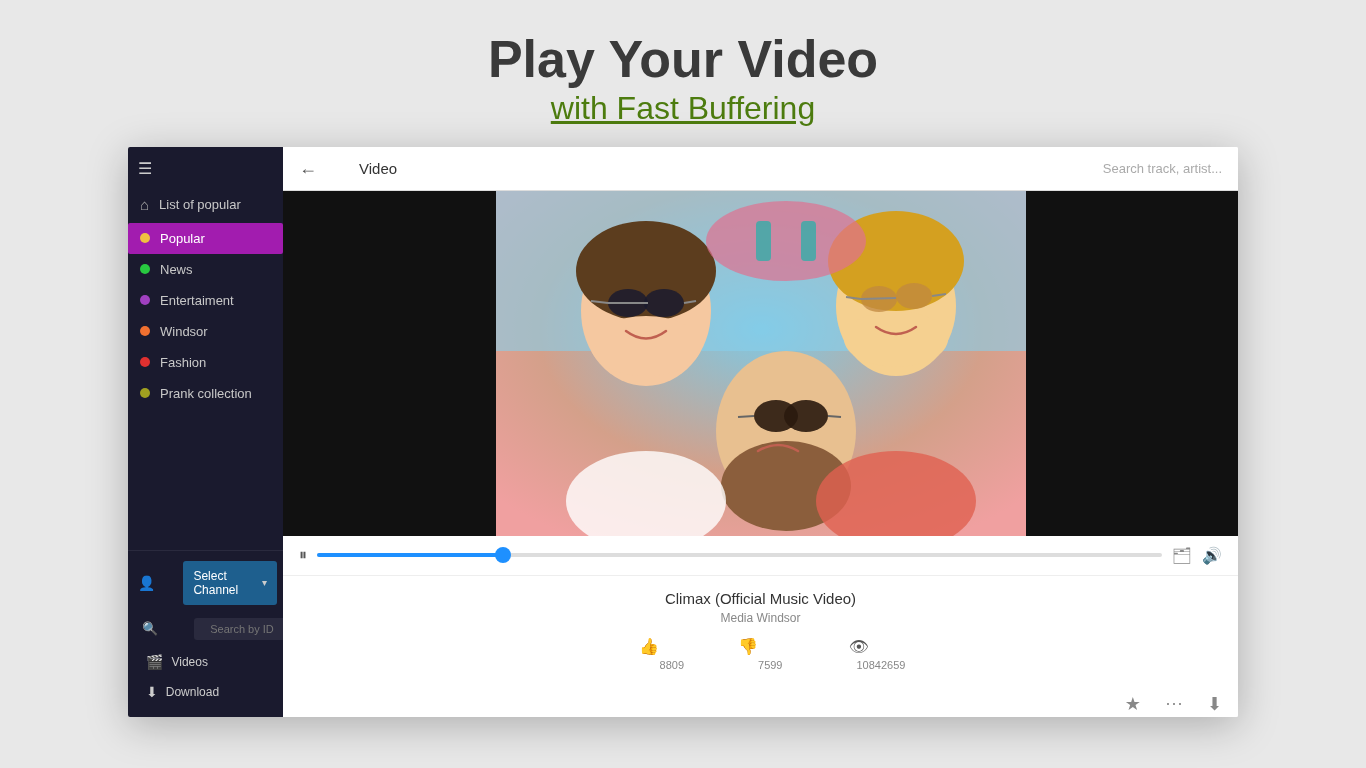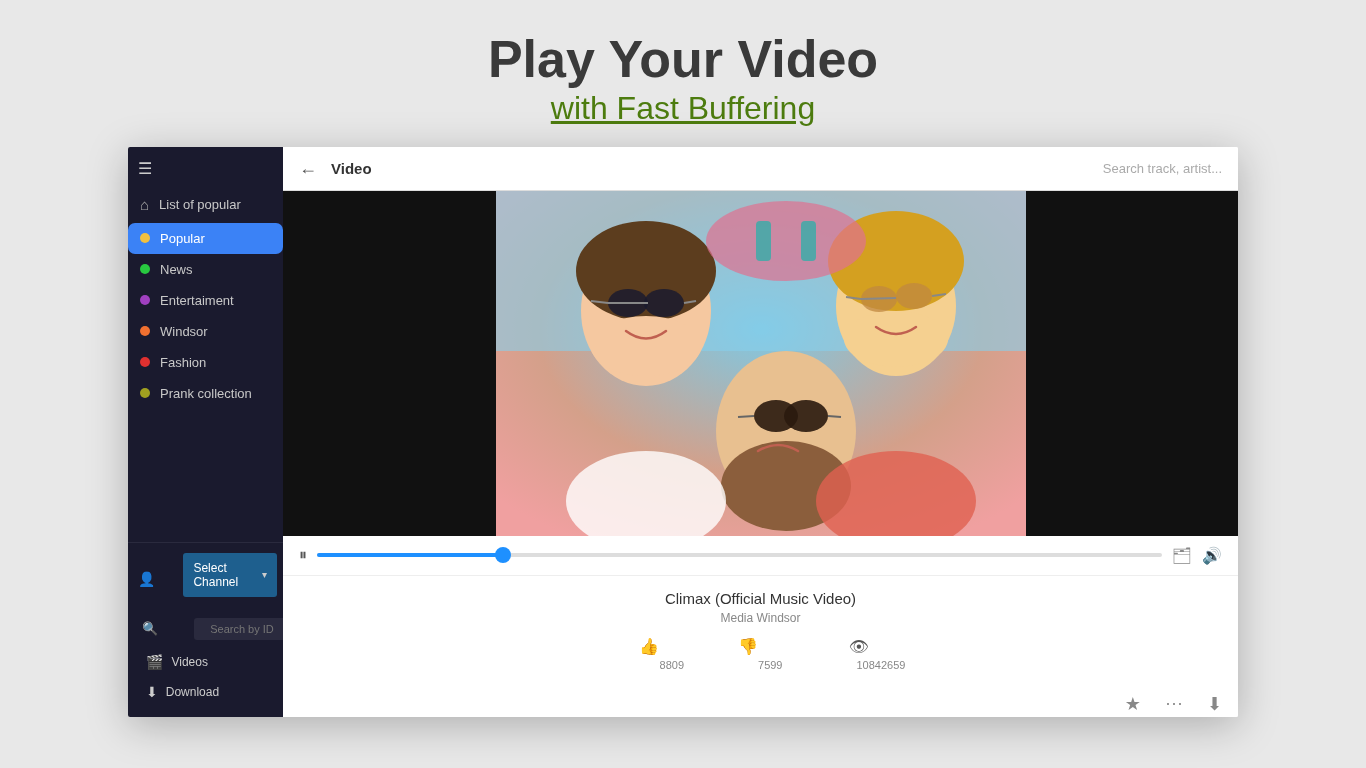--- a/index.html
+++ b/index.html
@@ -91,23 +91,22 @@
       display: flex;
       align-items: center;
       padding: 8px 12px;
       color: #c8c8c8;
       font-size: 13px;
       cursor: pointer;
       border-radius: 2px;
     }
 
     .sidebar-category.active {
-      background: #3b82f6;
+      background: #a21caf;
       color: #fff;
-      border-radius: 7px;
     }
 
     .sidebar-category .dot {
       width: 10px;
       height: 10px;
       border-radius: 50%;
       margin-right: 10px;
       flex-shrink: 0;
     }
 
@@ -126,21 +125,20 @@
     .select-channel-btn {
       display: flex;
       align-items: center;
       justify-content: space-between;
       background: #1e5f8e;
       color: #fff;
       padding: 8px 10px;
       border-radius: 3px;
       font-size: 12px;
       cursor: pointer;
-      margin-bottom: 8px;
       margin-left: 22px;
     }
 
     .select-channel-btn .chevron {
       font-size: 10px;
       color: #ccc;
     }
 
     .sidebar-icon-row {
       display: flex;
@@ -178,22 +176,23 @@
     .back-btn {
       color: #555;
       font-size: 18px;
       margin-right: 14px;
       cursor: pointer;
     }
 
     .topbar-title {
       font-size: 15px;
       color: #333;
-      font-weight: 700;
+      font-weight: 400;
       flex: 1;
+      margin-left: 28px;
     }
 
     .search-placeholder {
       color: #aaa;
       font-size: 13px;
     }
 
     
     .video-container {
       background: #111;

